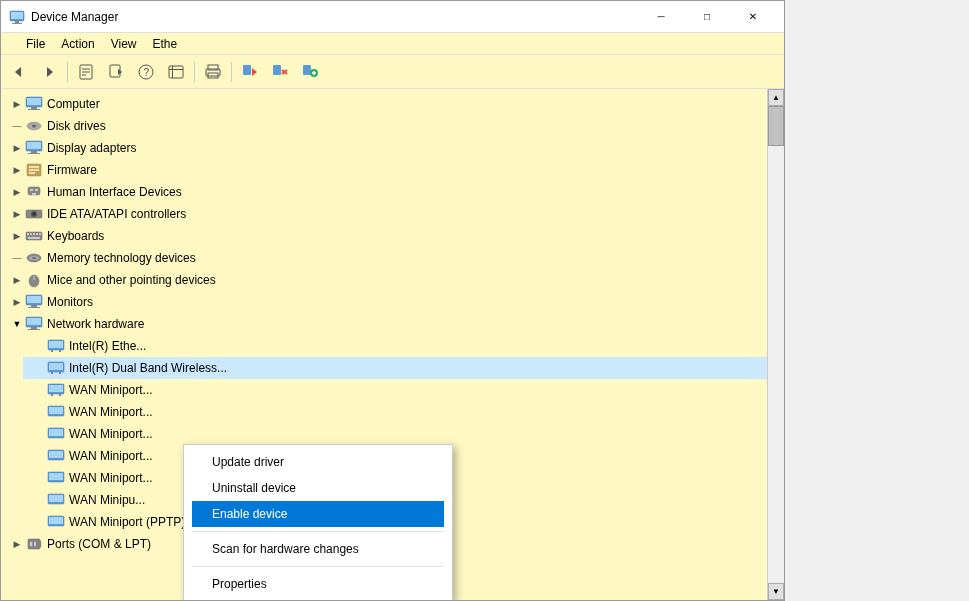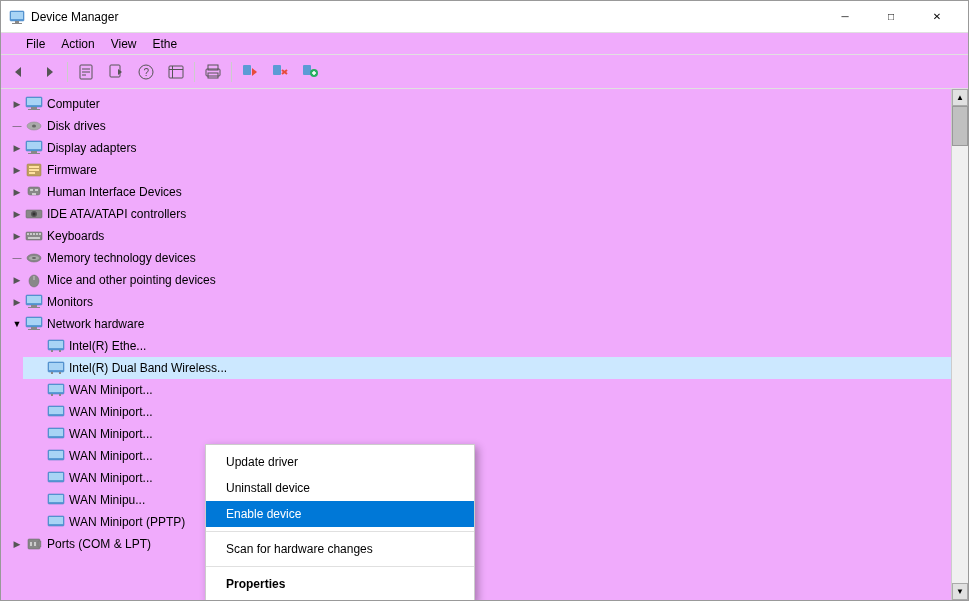--- a/index.html
+++ b/index.html
@@ -5,23 +5,23 @@
     * { margin: 0; padding: 0; box-sizing: border-box; }
     body {
       font-family: 'Segoe UI', Tahoma, Geneva, Verdana, sans-serif;
       font-size: 12px;
       background: #f0f0f0;
       width: 969px;
       height: 601px;
       overflow: hidden;
     }
     .window {
-      width: 969px;
+      width: 785px;
       height: 601px;
-      background: #f0abfc;
+      background: #fef9c3;
       border: 1px solid #999;
       display: flex;
       flex-direction: column;
     }
     .title-bar {
       background: #fff;
       height: 32px;
       display: flex;
       align-items: center;
       padding: 0 8px;
@@ -163,40 +163,40 @@
     .item-label {
       font-size: 12px;
     }
     .child-items {
       padding-left: 22px;
     }
     
     .context-menu {
       position: absolute;
       top: 355px;
-      left: 204px;
+      left: 182px;
       width: 270px;
       background: #fff;
       border: 1px solid #ccc;
       box-shadow: 3px 3px 8px rgba(0,0,0,0.3);
       z-index: 100;
-      padding: 4px 0;
+      padding: 4px 8px;
     }
     .ctx-item {
       padding: 6px 20px;
       cursor: pointer;
       font-size: 12px;
       color: #000;
     }
     .ctx-item.active {
       background: #0078d7;
       color: #fff;
     }
     .ctx-item.bold {
-      font-weight: bold;
+      font-weight: normal;
     }
     .ctx-separator {
       height: 1px;
       background: #e0e0e0;
       margin: 4px 0;
     }
   </style>
 </head>
 <body>
 

